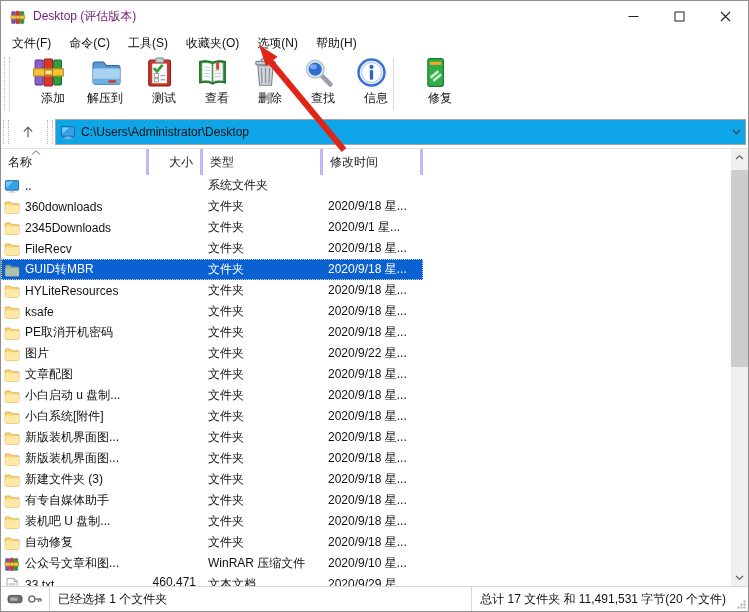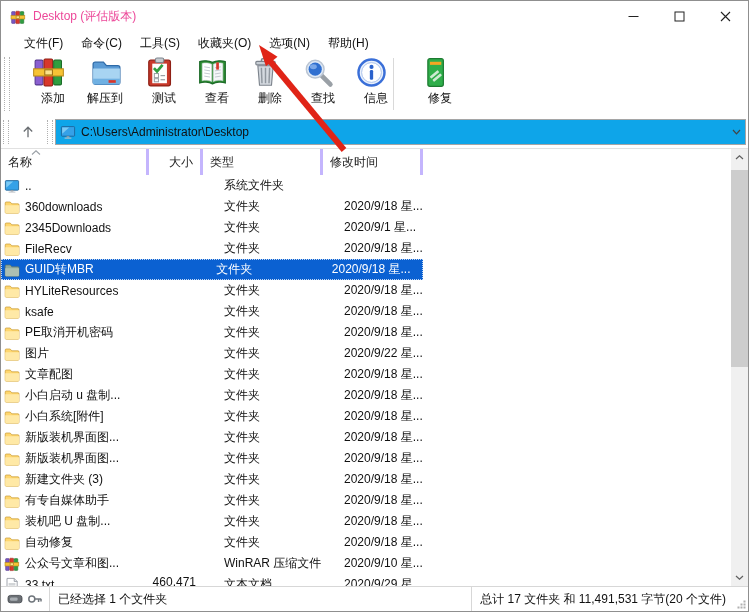--- a/index.html
+++ b/index.html
@@ -1,26 +1,26 @@
 <!DOCTYPE html>
 <html style="--sel: #0b61d2;"><head>
 <meta charset="utf-8">
 <style>
   html,body{margin:0;padding:0;}
   body{width:749px;height:612px;font-family:"Liberation Sans","DejaVu Sans",sans-serif;font-size:12px;color:#111;background:#fff;position:relative;overflow:hidden;}
   .window{position:absolute;inset:0;border:1px solid #8f8f8f;box-sizing:border-box;background:#fff;display:flex;flex-direction:column;}
   
   .titlebar{height:31px;display:flex;align-items:center;flex:0 0 auto;}
   .title-icon{margin-left:9px;margin-right:7px;width:16px;height:16px;}
-  .title-text{flex:1;color:#ec4899;}
+  .title-text{flex:1;color:#701a75;}
   .win-controls{display:flex;align-self:stretch;}
   .win-btn{width:46px;display:flex;align-items:center;justify-content:center;color:#222;font-size:13px;cursor:default;}
   .win-btn svg{display:block}
   
-  .menubar{height:22px;display:flex;padding-left:14px;flex:0 0 auto;}
+  .menubar{height:22px;display:flex;padding-left:2px;flex:0 0 auto;}
   .menu-item{padding:3px 9px;cursor:default;}
   
   .toolbar{height:62px;display:flex;align-items:flex-start;padding-left:2px;flex:0 0 auto;position:relative;}
   .gripper{width:4px;height:54px;margin:3px 2px 0 1px;border-left:1px dotted #b0b0b0;border-right:1px dotted #b0b0b0;}
   .tb-btn{width:53px;display:flex;flex-direction:column;align-items:flex-end;padding-top:2px;cursor:default;}
   .tb-btn.wide{width:58px;}
   .tb-btn svg.i32{width:33px;height:33px;}
   .tb-label{margin-top:1px;white-space:nowrap;}
   .tb-sep{width:1px;background:#d9d9d9;height:52px;margin:4px 5px 0 5px;}
   
@@ -39,21 +39,21 @@
   .hc-size{width:54px;justify-content:flex-end;}
   .hc-type{width:120px;}
   .hc-date{width:100px;}
   .sort-glyph{position:absolute;top:1px;left:30px;}
   .list-body{position:absolute;top:26px;left:0;right:17px;bottom:0;overflow:hidden;}
   .row{display:flex;height:21px;align-items:center;cursor:default;}
   .cell{box-sizing:border-box;white-space:nowrap;overflow:hidden;}
   .c-name{width:148px;display:flex;align-items:center;padding-left:3px;}
   .c-name .i16{flex:0 0 auto;margin-right:5px;}
   .c-size{width:54px;text-align:right;padding-right:7px;margin-top:36px;}
-  .c-type{width:120px;padding-left:5px;margin-left:16px;}
+  .c-type{width:120px;padding-left:5px;}
   .c-date{width:100px;padding-left:5px;}
   .row.selected{background:var(--sel,#0b61d2);color:#fff;outline:1px dotted rgba(255,255,255,.75);outline-offset:-1px;width:422px;}
   
   .vscroll{position:absolute;top:0;right:0;bottom:0;width:17px;background:#f0f0f0;}
   .vs-btn{height:17px;display:flex;align-items:center;justify-content:center;}
   .vs-thumb{position:absolute;left:0;right:0;top:21px;height:197px;background:#cdcdcd;}
   .vs-down{position:absolute;bottom:0;left:0;right:0;}
   
   .statusbar{height:24px;border-top:1px solid #d7d7d7;display:flex;align-items:center;flex:0 0 auto;}
   .sb-icons{display:flex;align-items:center;gap:4px;padding:0 6px 0 6px;height:100%;}

